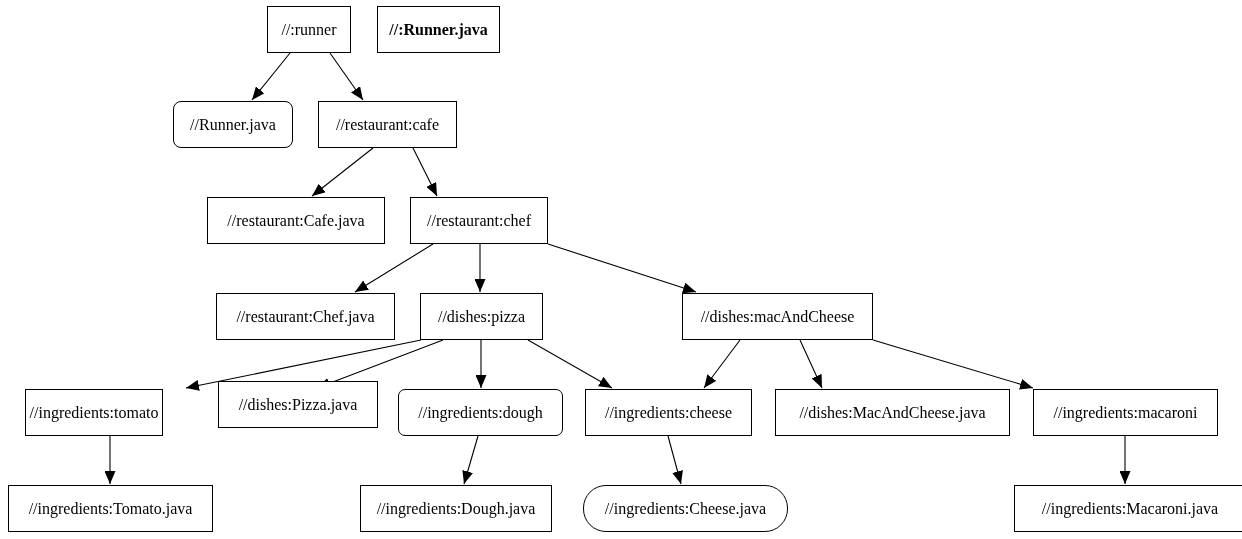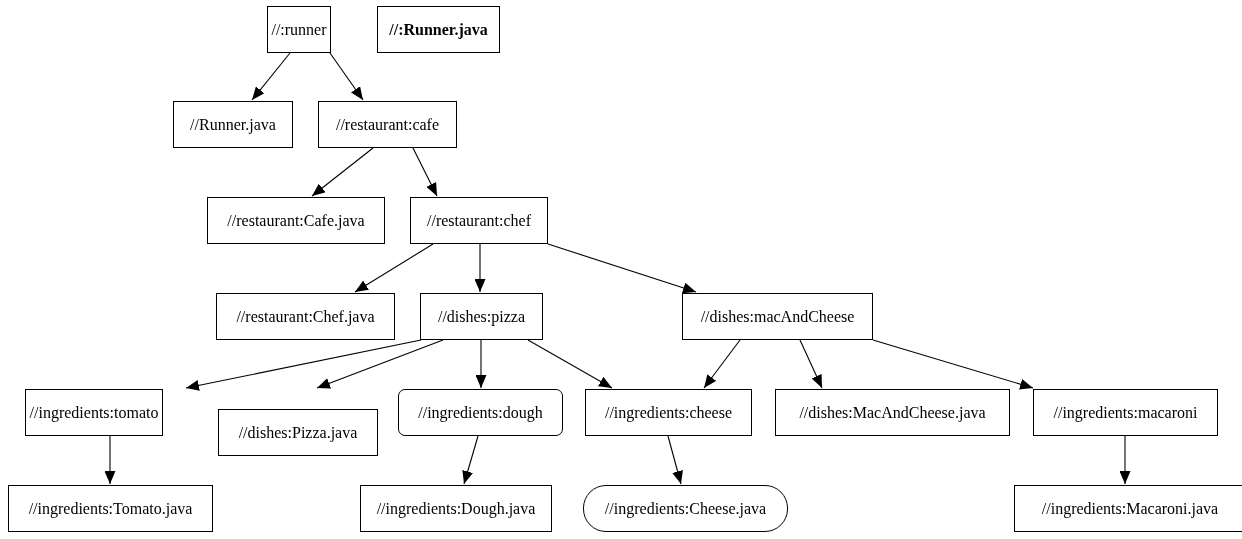--- a/index.html
+++ b/index.html
@@ -64,35 +64,35 @@
     <line class="edge" x1="528" y1="340" x2="612" y2="388" marker-end="url(#arrow)"></line>
     <line class="edge" x1="740" y1="340" x2="704" y2="388" marker-end="url(#arrow)"></line>
     <line class="edge" x1="800" y1="340" x2="822" y2="388" marker-end="url(#arrow)"></line>
     <line class="edge" x1="873" y1="340" x2="1033" y2="388" marker-end="url(#arrow)"></line>
     <line class="edge" x1="110" y1="436" x2="110" y2="484" marker-end="url(#arrow)"></line>
     <line class="edge" x1="478" y1="436" x2="464" y2="484" marker-end="url(#arrow)"></line>
     <line class="edge" x1="668" y1="436" x2="681" y2="484" marker-end="url(#arrow)"></line>
     <line class="edge" x1="1125" y1="436" x2="1125" y2="484" marker-end="url(#arrow)"></line>
   </svg>
 
-  <div class="node" style="left:267px;  top:6px;   width:64px;">//:runner</div>
+  <div class="node" style="left:267px;  top:6px;   width:84px;">//:runner</div>
   <div class="node" style="left:377px;  top:6px;   width:123px;font-weight:bold;">//:Runner.java</div>
 
-  <div class="node" style="left:173px;  top:101px; width:120px;">//Runner.java</div>
+  <div class="node" style="left:173px;  top:101px; width:120px;border-radius:8px;">//Runner.java</div>
   <div class="node" style="left:318px;  top:101px; width:139px;">//restaurant:cafe</div>
 
   <div class="node" style="left:207px;  top:197px; width:178px;">//restaurant:Cafe.java</div>
   <div class="node" style="left:410px;  top:197px; width:138px;">//restaurant:chef</div>
 
   <div class="node" style="left:216px;  top:293px; width:179px;">//restaurant:Chef.java</div>
   <div class="node" style="left:420px;  top:293px; width:123px;">//dishes:pizza</div>
   <div class="node" style="left:682px;  top:293px; width:191px;">//dishes:macAndCheese</div>
 
   <div class="node" style="left:25px;   top:389px; width:138px;">//ingredients:tomato</div>
-  <div class="node" style="left:218px;  top:409px; width:160px;text-align:center;">//dishes:Pizza.java</div>
+  <div class="node" style="left:218px;  top:381px; width:160px;text-align:center;">//dishes:Pizza.java</div>
   <div class="node" style="left:398px;  top:389px; width:165px;border-radius:7px;">//ingredients:dough</div>
   <div class="node" style="left:585px;  top:389px; width:167px;">//ingredients:cheese</div>
   <div class="node" style="left:775px;  top:389px; width:235px;">//dishes:MacAndCheese.java</div>
   <div class="node" style="left:1033px; top:389px; width:185px;">//ingredients:macaroni</div>
 
   <div class="node" style="left:8px;    top:485px; width:205px;">//ingredients:Tomato.java</div>
   <div class="node" style="left:360px;  top:485px; width:192px;">//ingredients:Dough.java</div>
   <div class="node" style="left:583px;  top:485px; width:205px;border-radius:23px;">//ingredients:Cheese.java</div>
   <div class="node" style="left:1014px; top:485px; width:232px;">//ingredients:Macaroni.java</div>
 

